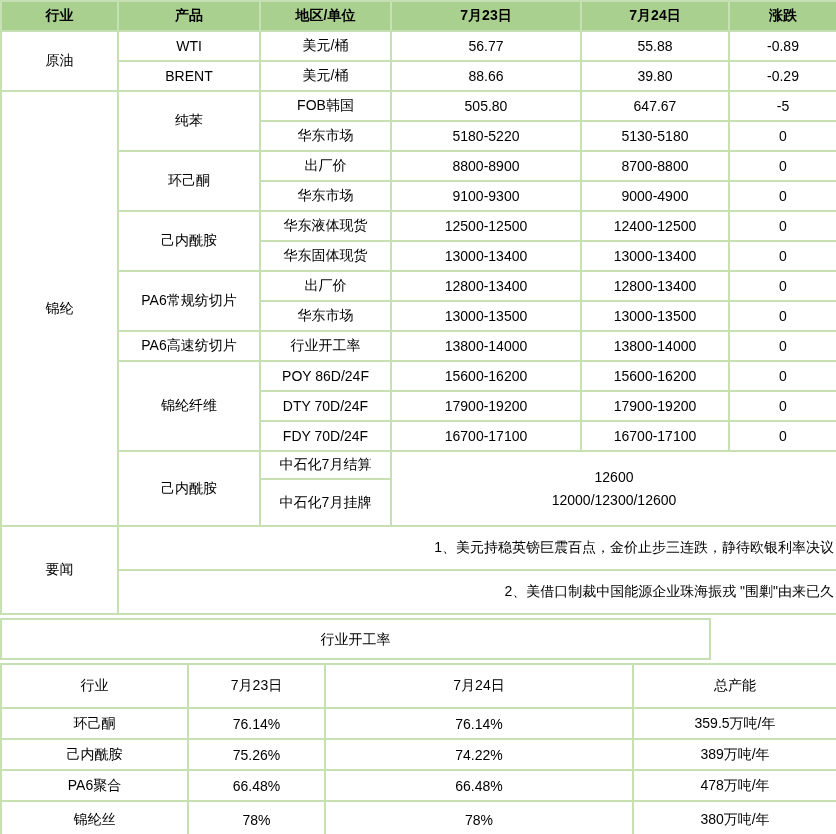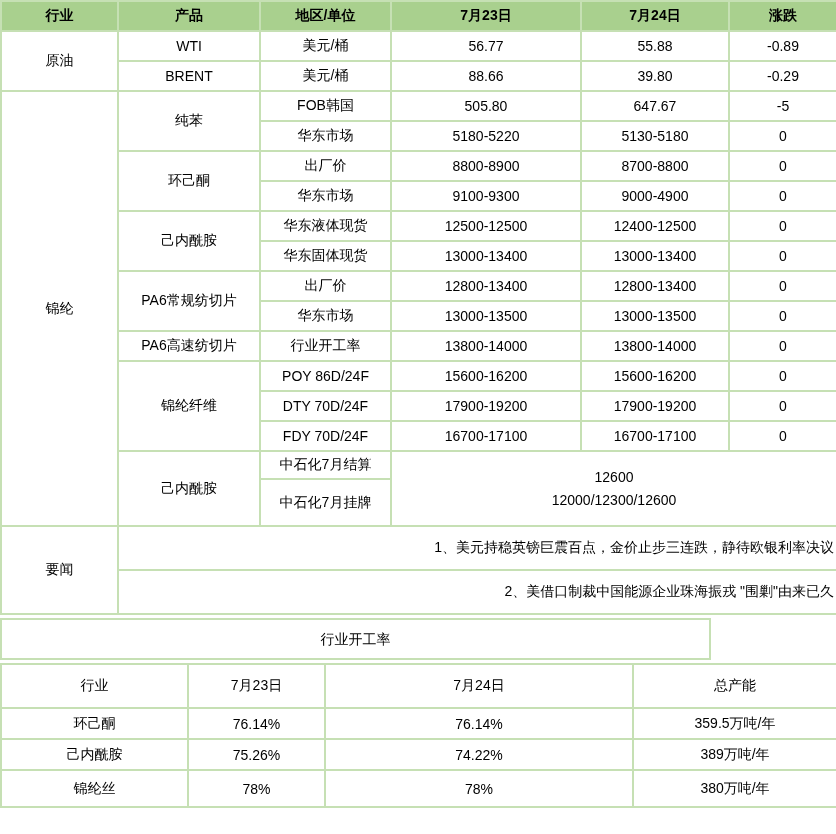--- a/index.html
+++ b/index.html
@@ -226,20 +226,26 @@
         <td>76.14%</td>
         <td>76.14%</td>
         <td>359.5万吨/年</td>
       </tr>
       <tr>
         <td>己内酰胺</td>
         <td>75.26%</td>
         <td>74.22%</td>
         <td>389万吨/年</td>
       </tr>
+      <tr>
+        <td>PA6聚合</td>
+        <td>66.48%</td>
+        <td>66.48%</td>
+        <td>478万吨/年</td>
+      </tr>
       <tr class="last">
         <td>锦纶丝</td>
         <td>78%</td>
         <td>78%</td>
         <td>380万吨/年</td>
       </tr>
     </tbody>
   </table>
 
 </div>

